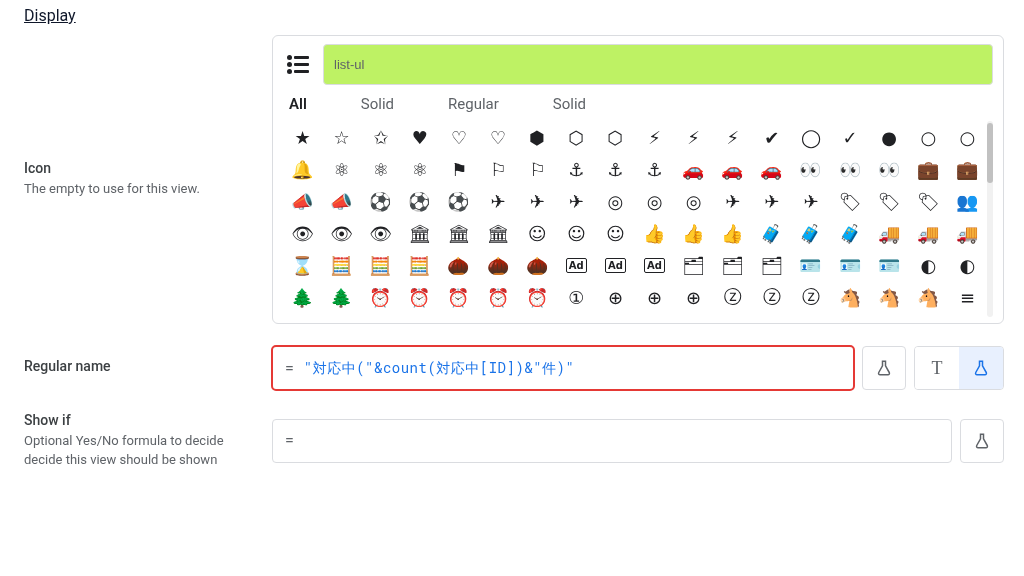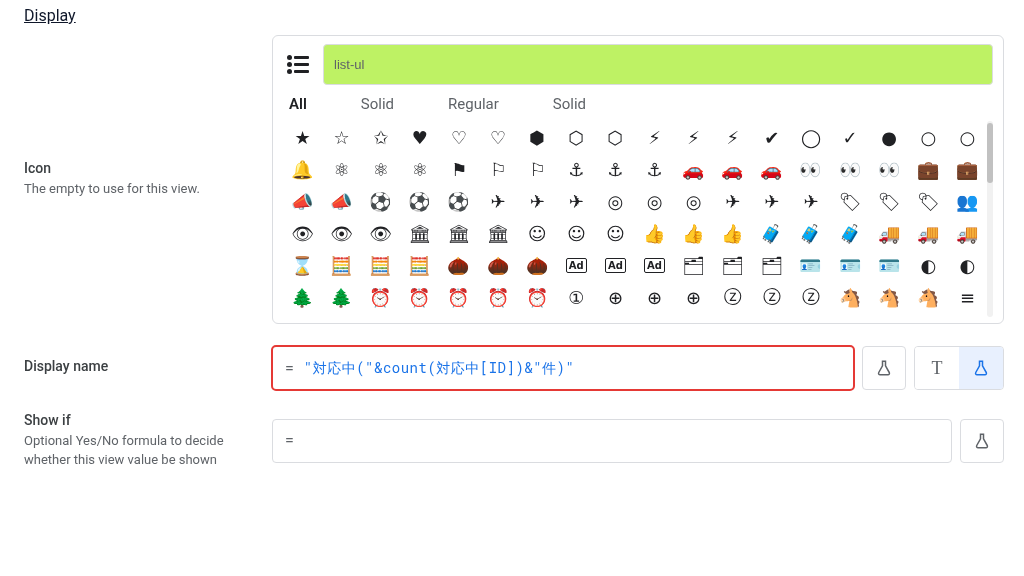--- a/index.html
+++ b/index.html
@@ -334,21 +334,21 @@
           <div class="scrollbar">
             <div class="thumb"></div>
           </div>
         </div>
       </div>
     </div>
   </div>
 
   <div class="field-row">
     <div class="label-col">
-      <div class="field-label">Display name</div>
+      <div class="field-label">Regular name</div>
     </div>
     <div class="value-col">
       <div class="formula-row">
         <div class="formula-box highlight">
           <span class="eq">=</span>
           <span class="formula-text">"対応中("&amp;count(対応中[ID])&amp;"件)"</span>
         </div>
         <div class="flask-btn">
           <svg width="18" height="18" viewBox="0 0 24 24">
             <path fill="none" stroke="#5f6368" stroke-width="2" d="M9 3h6M10 3v6l-5 9a2 2 0 0 0 1.8 3h10.4a2 2 0 0 0 1.8-3l-5-9V3"></path>
@@ -364,21 +364,21 @@
             </svg>
           </div>
         </div>
       </div>
     </div>
   </div>
 
   <div class="field-row" style="margin-bottom:16px">
     <div class="label-col">
       <div class="field-label">Show if</div>
-      <div class="field-desc">Optional Yes/No formula to decide whether this view value be shown</div>
+      <div class="field-desc">Optional Yes/No formula to decide decide this view should be shown</div>
     </div>
     <div class="value-col">
       <div class="formula-row">
         <div class="formula-box">
           <span class="eq">=</span>
           <span class="formula-text"></span>
         </div>
         <div class="flask-btn">
           <svg width="18" height="18" viewBox="0 0 24 24">
             <path fill="none" stroke="#5f6368" stroke-width="2" d="M9 3h6M10 3v6l-5 9a2 2 0 0 0 1.8 3h10.4a2 2 0 0 0 1.8-3l-5-9V3"></path>

